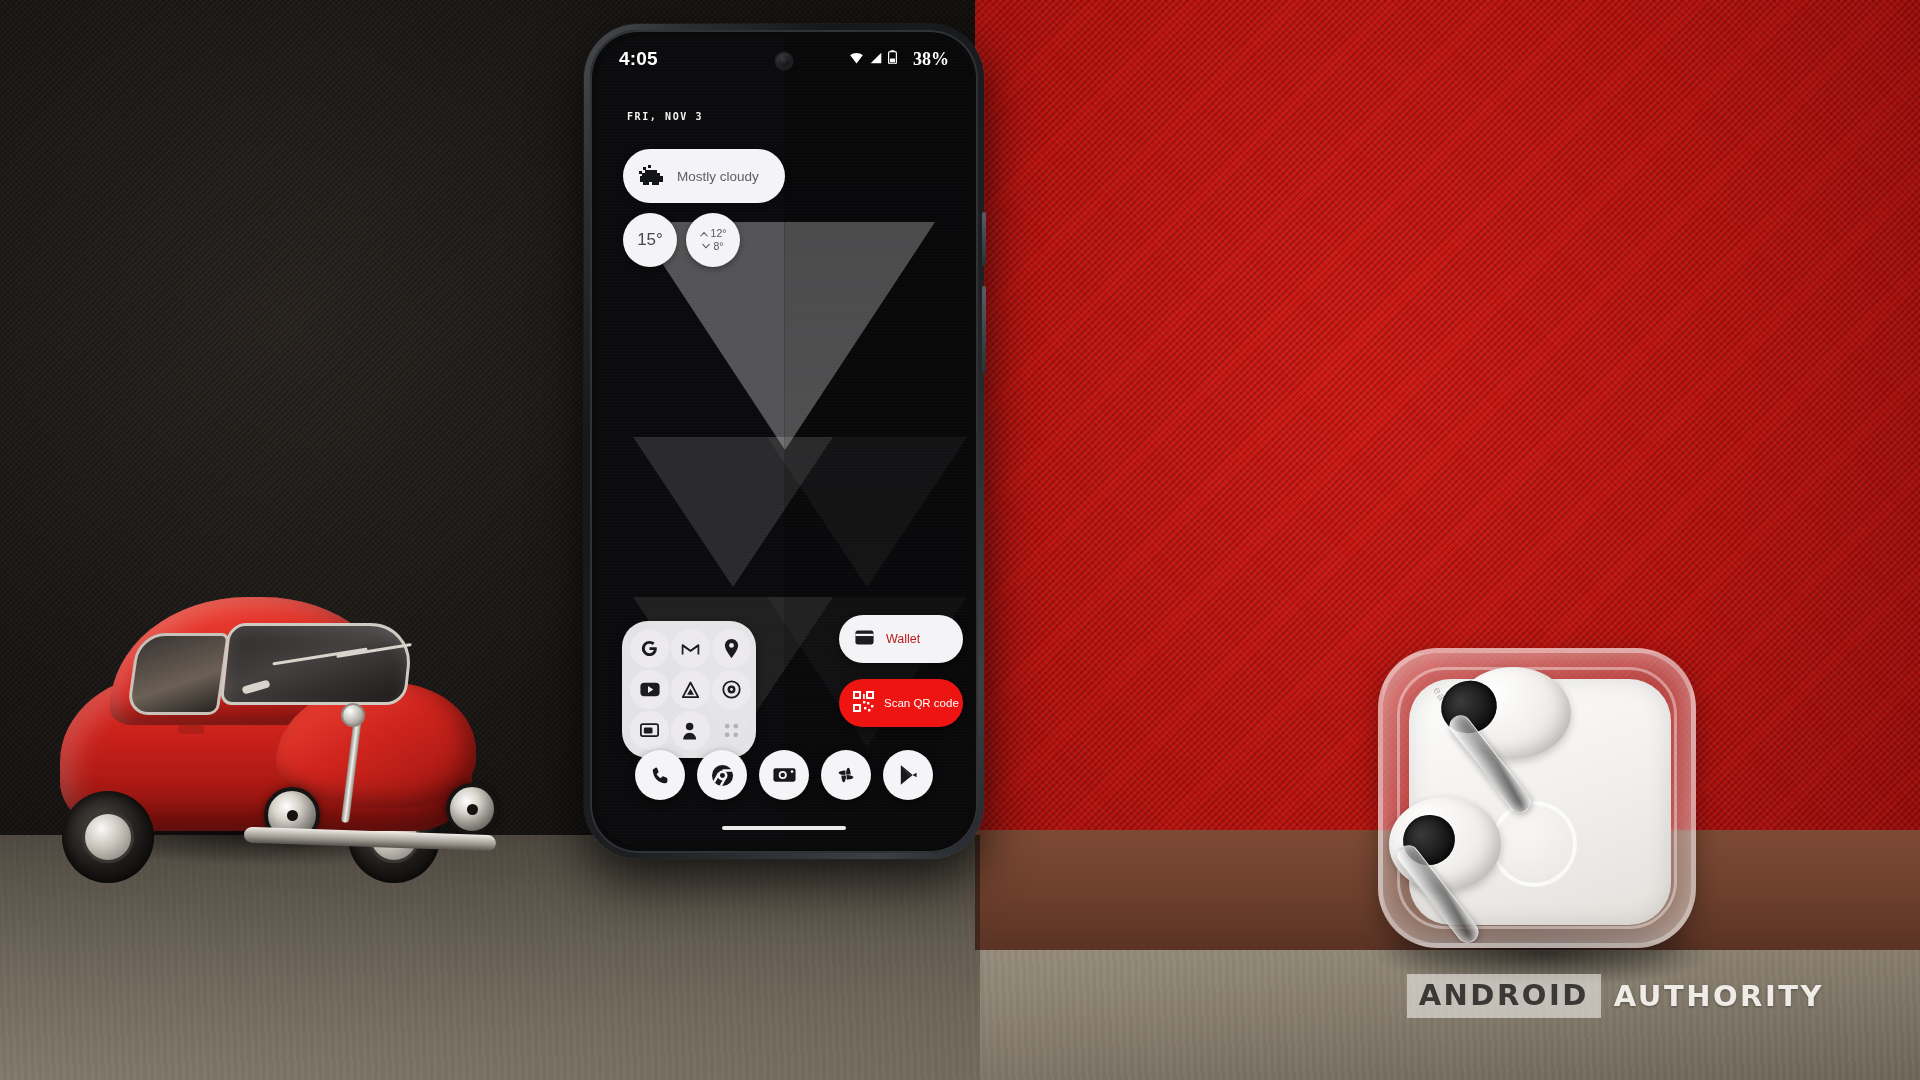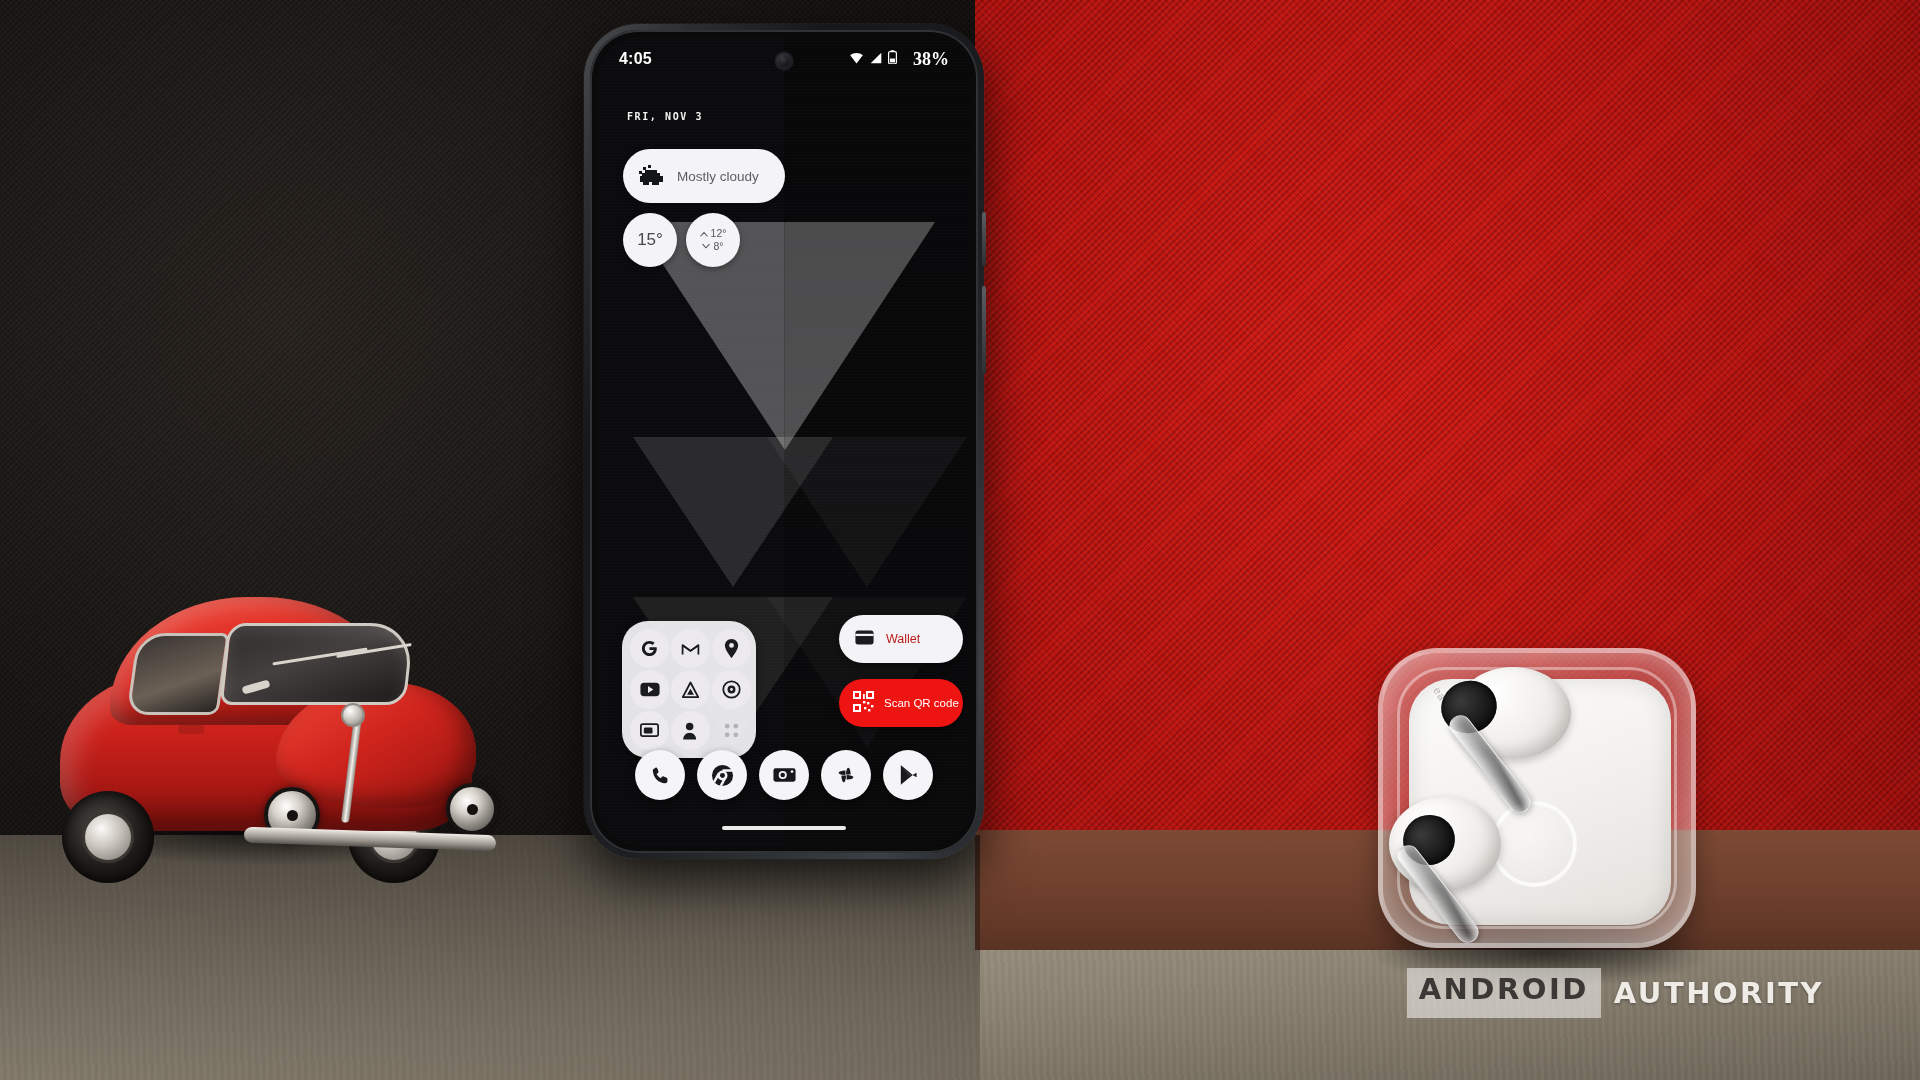--- a/index.html
+++ b/index.html
@@ -283,21 +283,21 @@
     box-shadow:0 0 0 1.5px #1e1f22, inset 0 0 4px rgba(120,140,160,.35);
     z-index:8;
   }
 
   
   .statusbar{
     position:absolute; left:0; top:0; width:100%; height:44px;
     display:flex; align-items:center; justify-content:space-between;
     padding:0 22px; z-index:7;
   }
-  .sb-time{ color:#fff; font-size:16px; font-weight:bold; letter-spacing:.2px; }
+  .sb-time{ color:#fff; font-size:19px; font-weight:bold; letter-spacing:.2px; }
   .sb-icons{ display:flex; align-items:center; gap:5px; }
   .sb-pct{ color:#fff; font-size:18px; font-weight:bold; margin-left:11px;font-family:Liberation Serif, serif; }
 
   
   .date-row{
     position:absolute; left:30px; top:74px; z-index:7;
     color:#f2f2f2; font-size:10px; font-weight:bold;
     letter-spacing:1.6px;
     font-family:"DejaVu Sans Mono", monospace;
   }
@@ -386,21 +386,21 @@
     border-radius:2px; background:linear-gradient(180deg,#5a5e62,#2c2f32);
   }
 
   
   .watermark{
     position:absolute; right:96px; bottom:62px; z-index:20;
     display:flex; align-items:center;
   }
   .wm-box{
     background:rgba(236,234,230,.62);
-    padding:4px 12px 12px 12px;
+    padding:4px 12px 6px 12px;
   }
   .wm-android{
     font-family:"DejaVu Sans", sans-serif;
     font-size:29px; font-weight:bold; letter-spacing:2.5px;
     color:#3b3835;
   }
   .wm-authority{
     font-family:"DejaVu Sans", sans-serif;
     font-size:29px; font-weight:bold; letter-spacing:2.5px;
     color:#efece7; margin-left:13px;

